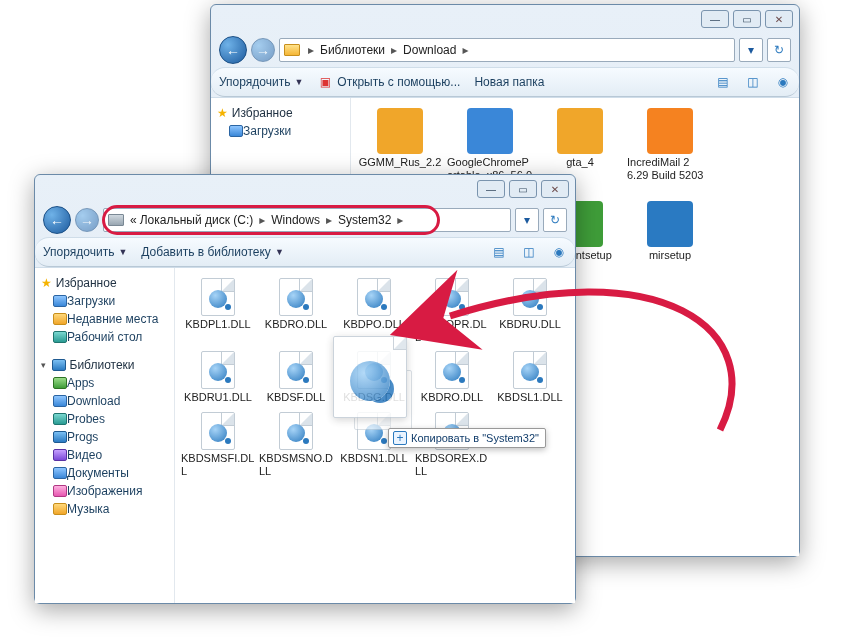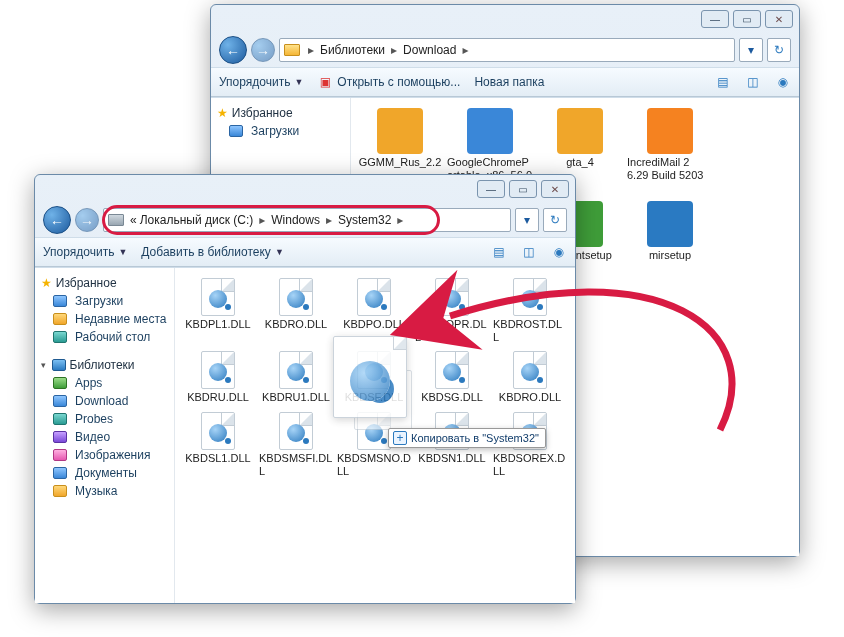--- a/index.html
+++ b/index.html
@@ -28,31 +28,31 @@
     border: 1px solid #1a4f86; color: #fff;
     display: flex; align-items: center; justify-content: center; font-size: 14px;
   }
   .navfwd { width: 24px; height: 24px; opacity: .55; }
   .addrbar { flex: 1; height: 24px; background: #fff; border: 1px solid #9ab; border-radius: 2px; display: flex; align-items: center; padding: 0 4px; font-size: 12px; color: #222; }
   .addrbar .crumb { padding: 1px 2px; }
   .addrbar .down { padding: 0 4px; color: #555; }
   .folder-ic { width: 16px; height: 12px; background: linear-gradient(#ffe28a,#f5b636); border-radius: 1px; margin-right: 4px; border: 1px solid #c88f1c; }
   .back-only { width: 24px; height: 24px; background: #fff; border: 1px solid #9ab; border-radius: 2px; display:flex; align-items:center; justify-content:center; color:#1c5a9e; font-size:12px; }
 
-  .toolbar { height: 30px; background: linear-gradient(#f6fbff,#e3edf5); border-top: 1px solid #cfdde9; border-bottom: 1px solid #b8c8d6; display: flex; align-items: center; padding: 0 8px; gap: 14px; font-size: 12px; color: #1b3f5f; }
+  .toolbar { height: 30px; background: linear-gradient(#f6fbff,#e3edf5); border-top: 1px solid #cfdde9; border-bottom: 1px solid #b8c8d6; display: flex; align-items: center; padding: 0 8px; gap: 14px; font-size: 12px; color: #1b3f5f; border-radius: 14px; }
   .toolbar .item { display: flex; align-items: center; gap: 4px; }
   .toolbar .spacer { flex: 1; }
   .toolbar .chev { font-size: 9px; color: #335; }
   .toolbar .ic { width: 16px; height: 16px; display: inline-flex; align-items: center; justify-content: center; font-size: 12px; }
 
   .body { flex: 1; display: flex; background: #fff; border-top: 1px solid #cfdde9; min-height: 0; }
   .navpane { width: 140px; border-right: 1px solid #e2e8ee; padding: 6px 4px; font-size: 12px; color: #1b3f5f; overflow: hidden; }
   .navgroup { margin-bottom: 10px; }
   .navhead { display: flex; align-items: center; gap: 4px; font-weight: 400; color: #234; padding: 2px 2px; }
-  .navitem { display: flex; align-items: center; gap: 8px; padding: 2px 2px 2px 14px; white-space: nowrap; overflow: hidden; text-overflow: ellipsis; }
+  .navitem { display: flex; align-items: center; gap: 0; padding: 2px 2px 2px 14px; white-space: nowrap; overflow: hidden; text-overflow: ellipsis; }
   .star { color: #f5b301; }
   .sq { width: 14px; height: 12px; border-radius: 2px; display:inline-block; }
   .sq.orange{ background:linear-gradient(#ffd87a,#f0a62a); border:1px solid #c88f1c;}
   .sq.blue  { background:linear-gradient(#8fc6ff,#3a87d8); border:1px solid #2b65a3;}
   .sq.green { background:linear-gradient(#9bdc8a,#3f9d39); border:1px solid #2d7323;}
   .sq.teal  { background:linear-gradient(#7ad7d0,#2a9b93); border:1px solid #1f756f;}
   .sq.cyan  { background:linear-gradient(#7abff3,#2a7ac2); border:1px solid #1f5a91;}
   .sq.purple{ background:linear-gradient(#c6a0ff,#7a49d8); border:1px solid #5a32a3;}
   .sq.pink  { background:linear-gradient(#ffb0e0,#e657b0); border:1px solid #b03884;}
 
@@ -268,32 +268,36 @@
           </div>
         <div class="navitem">
             <span class="sq blue"></span>
             <span>Download</span>
           </div>
         <div class="navitem">
             <span class="sq teal"></span>
             <span>Probes</span>
           </div>
         <div class="navitem">
+            <span class="sq cyan"></span>
+            <span>Progs</span>
+          </div>
+        <div class="navitem">
             <span class="sq purple"></span>
             <span>Видео</span>
           </div>
         <div class="navitem">
+            <span class="sq blue"></span>
+            <span>Документы</span>
+          </div>
+        <div class="navitem">
             <span class="sq pink"></span>
             <span>Изображения</span>
           </div>
         <div class="navitem">
-            <span class="sq blue"></span>
-            <span>Документы</span>
-          </div>
-        <div class="navitem">
             <span class="sq orange"></span>
             <span>Музыка</span>
           </div>
       </div>
     </div>
     <div class="filepane">
       <div class="grid" id="front-grid">
           <div class="tile">
             <div class="dll-ic sm">
               <div class="gear"></div>
@@ -310,26 +314,20 @@
             <div class="dll-ic sm">
               <div class="gear"></div>
             </div>
             <div class="lbl">KBDPO.DLL</div>
           </div>
           <div class="tile">
             <div class="dll-ic sm">
               <div class="gear"></div>
             </div>
             <div class="lbl">KBDROPR.DLL</div>
-          </div>
-          <div class="tile">
-            <div class="dll-ic sm">
-              <div class="gear"></div>
-            </div>
-            <div class="lbl">KBDROST.DLL</div>
           </div>
           <div class="tile">
             <div class="dll-ic sm">
               <div class="gear"></div>
             </div>
             <div class="lbl">KBDRU.DLL</div>
           </div>
           <div class="tile">
             <div class="dll-ic sm">
               <div class="gear"></div>

